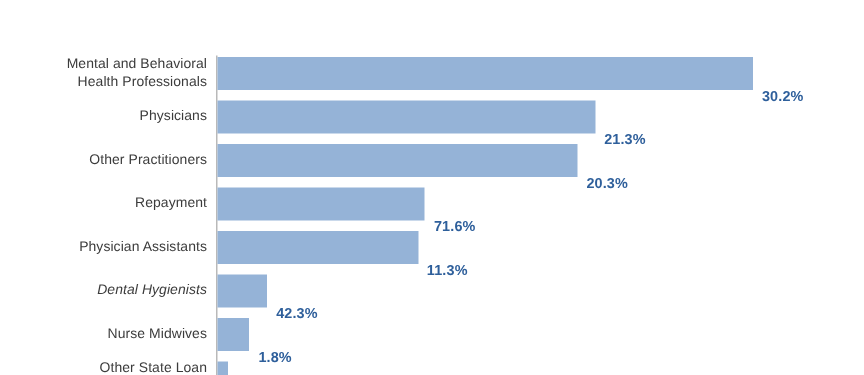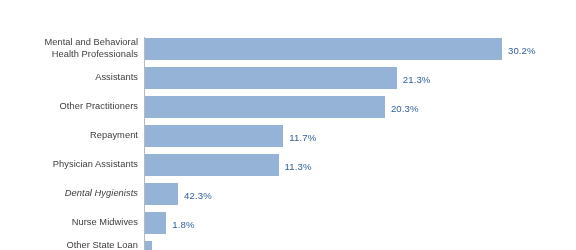--- a/index.html
+++ b/index.html
@@ -62,27 +62,27 @@
   }
   .bar {
     position: absolute;
     left: 0;
     top: 3.5px;
     height: 22px;
     background: #95b3d7;
   }
   .value-label {
     position: absolute;
-    top: 2px;
+    top: 16px;
     height: 29px;
     display: flex;
     align-items: center;
     color: #2e5f9b;
     font-size: 9.6px;
-    font-weight: normal;
+    font-weight: bold;
     letter-spacing: 0.1px;
     white-space: nowrap;
   }
 </style>
 </head>
 <body>
 
 <div id="chart-root" style="background: rgb(255, 255, 255);">
   <div class="plot-area">
     <div class="axis-line" style="background: rgb(185, 185, 185);"></div>
@@ -90,40 +90,40 @@
     <div class="bar-row" style="top:4px;">
       <div class="cat-label" style="color: rgb(59, 59, 59);">Mental and Behavioral
 Health Professionals</div>
       <div class="bar-track">
         <div class="bar" style="width: 356.964px; background: rgb(149, 179, 215);"></div>
         <div class="value-label" style="left: 362.964px; color: rgb(46, 95, 155);">30.2%</div>
       </div>
     </div>
 
     <div class="bar-row" style="top:33px;">
-      <div class="cat-label" style="color: rgb(59, 59, 59);">Assistants</div>
+      <div class="cat-label" style="color: rgb(59, 59, 59);">Physicians</div>
       <div class="bar-track">
         <div class="bar" style="width: 251.766px; background: rgb(149, 179, 215);"></div>
         <div class="value-label" style="left: 257.766px; color: rgb(46, 95, 155);">21.3%</div>
       </div>
     </div>
 
     <div class="bar-row" style="top:62px;">
       <div class="cat-label" style="color: rgb(59, 59, 59);">Other Practitioners</div>
       <div class="bar-track">
         <div class="bar" style="width: 239.946px; background: rgb(149, 179, 215);"></div>
         <div class="value-label" style="left: 245.946px; color: rgb(46, 95, 155);">20.3%</div>
       </div>
     </div>
 
     <div class="bar-row" style="top:91px;">
       <div class="cat-label" style="color: rgb(59, 59, 59);">Repayment</div>
       <div class="bar-track">
         <div class="bar" style="width: 138.294px; background: rgb(149, 179, 215);"></div>
-        <div class="value-label" style="left: 144.294px; color: rgb(46, 95, 155);">11.7%</div>
+        <div class="value-label" style="left: 144.294px; color: rgb(46, 95, 155);">71.6%</div>
       </div>
     </div>
 
     <div class="bar-row" style="top:120px;">
       <div class="cat-label" style="color: rgb(59, 59, 59);">Physician Assistants</div>
       <div class="bar-track">
         <div class="bar" style="width: 133.566px; background: rgb(149, 179, 215);"></div>
         <div class="value-label" style="left: 139.566px; color: rgb(46, 95, 155);">11.3%</div>
       </div>
     </div>

